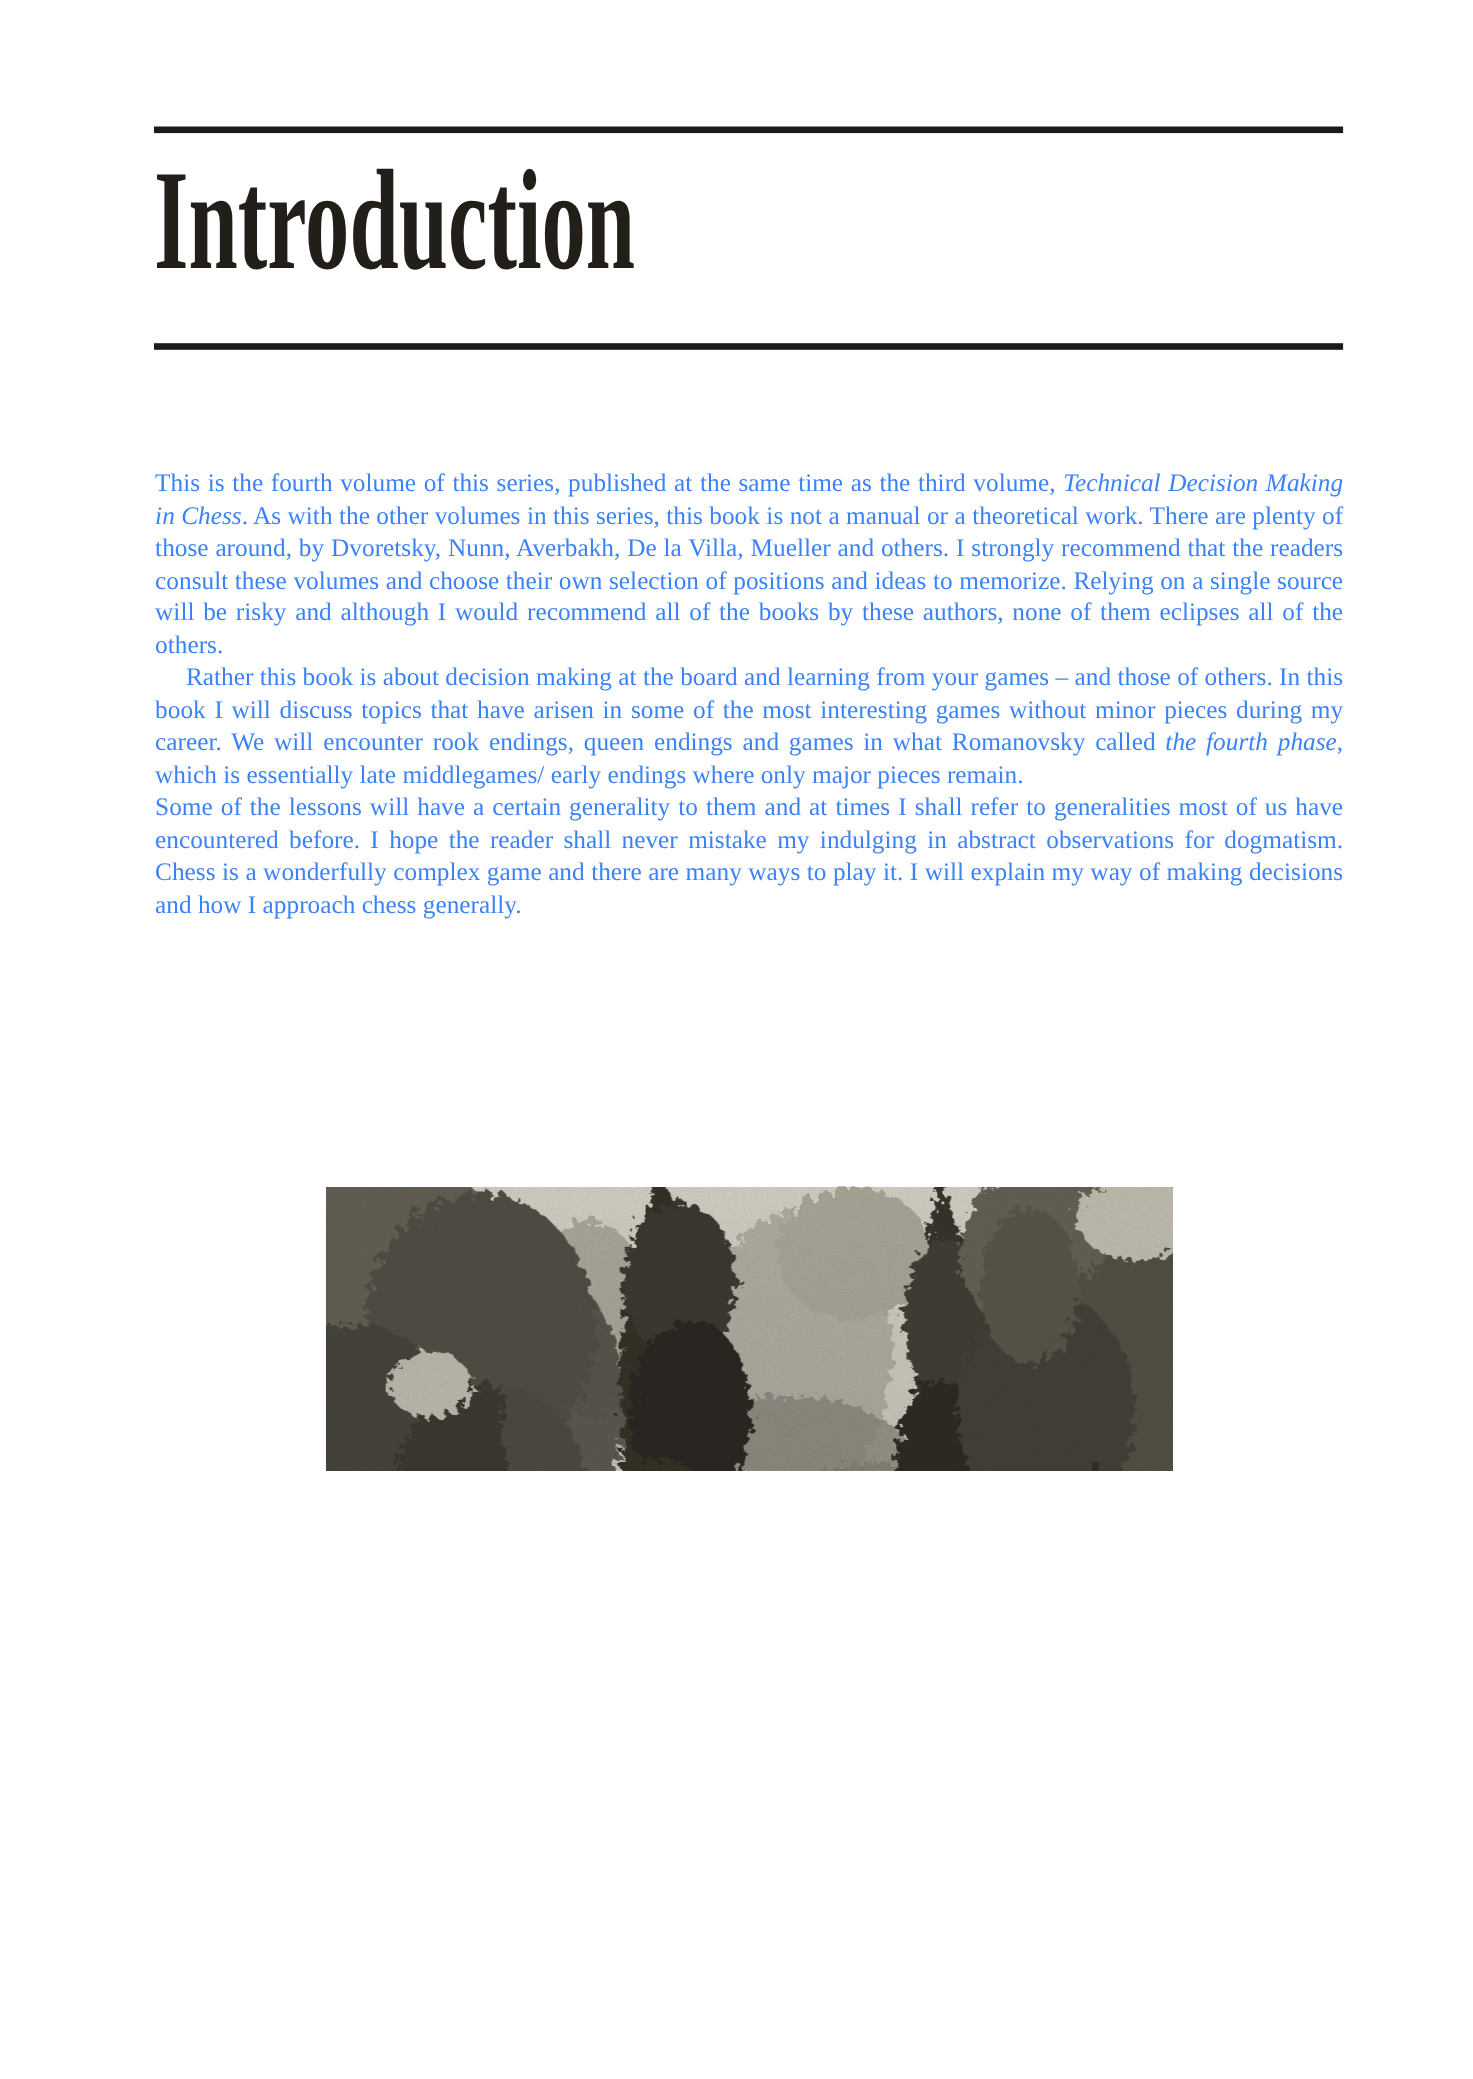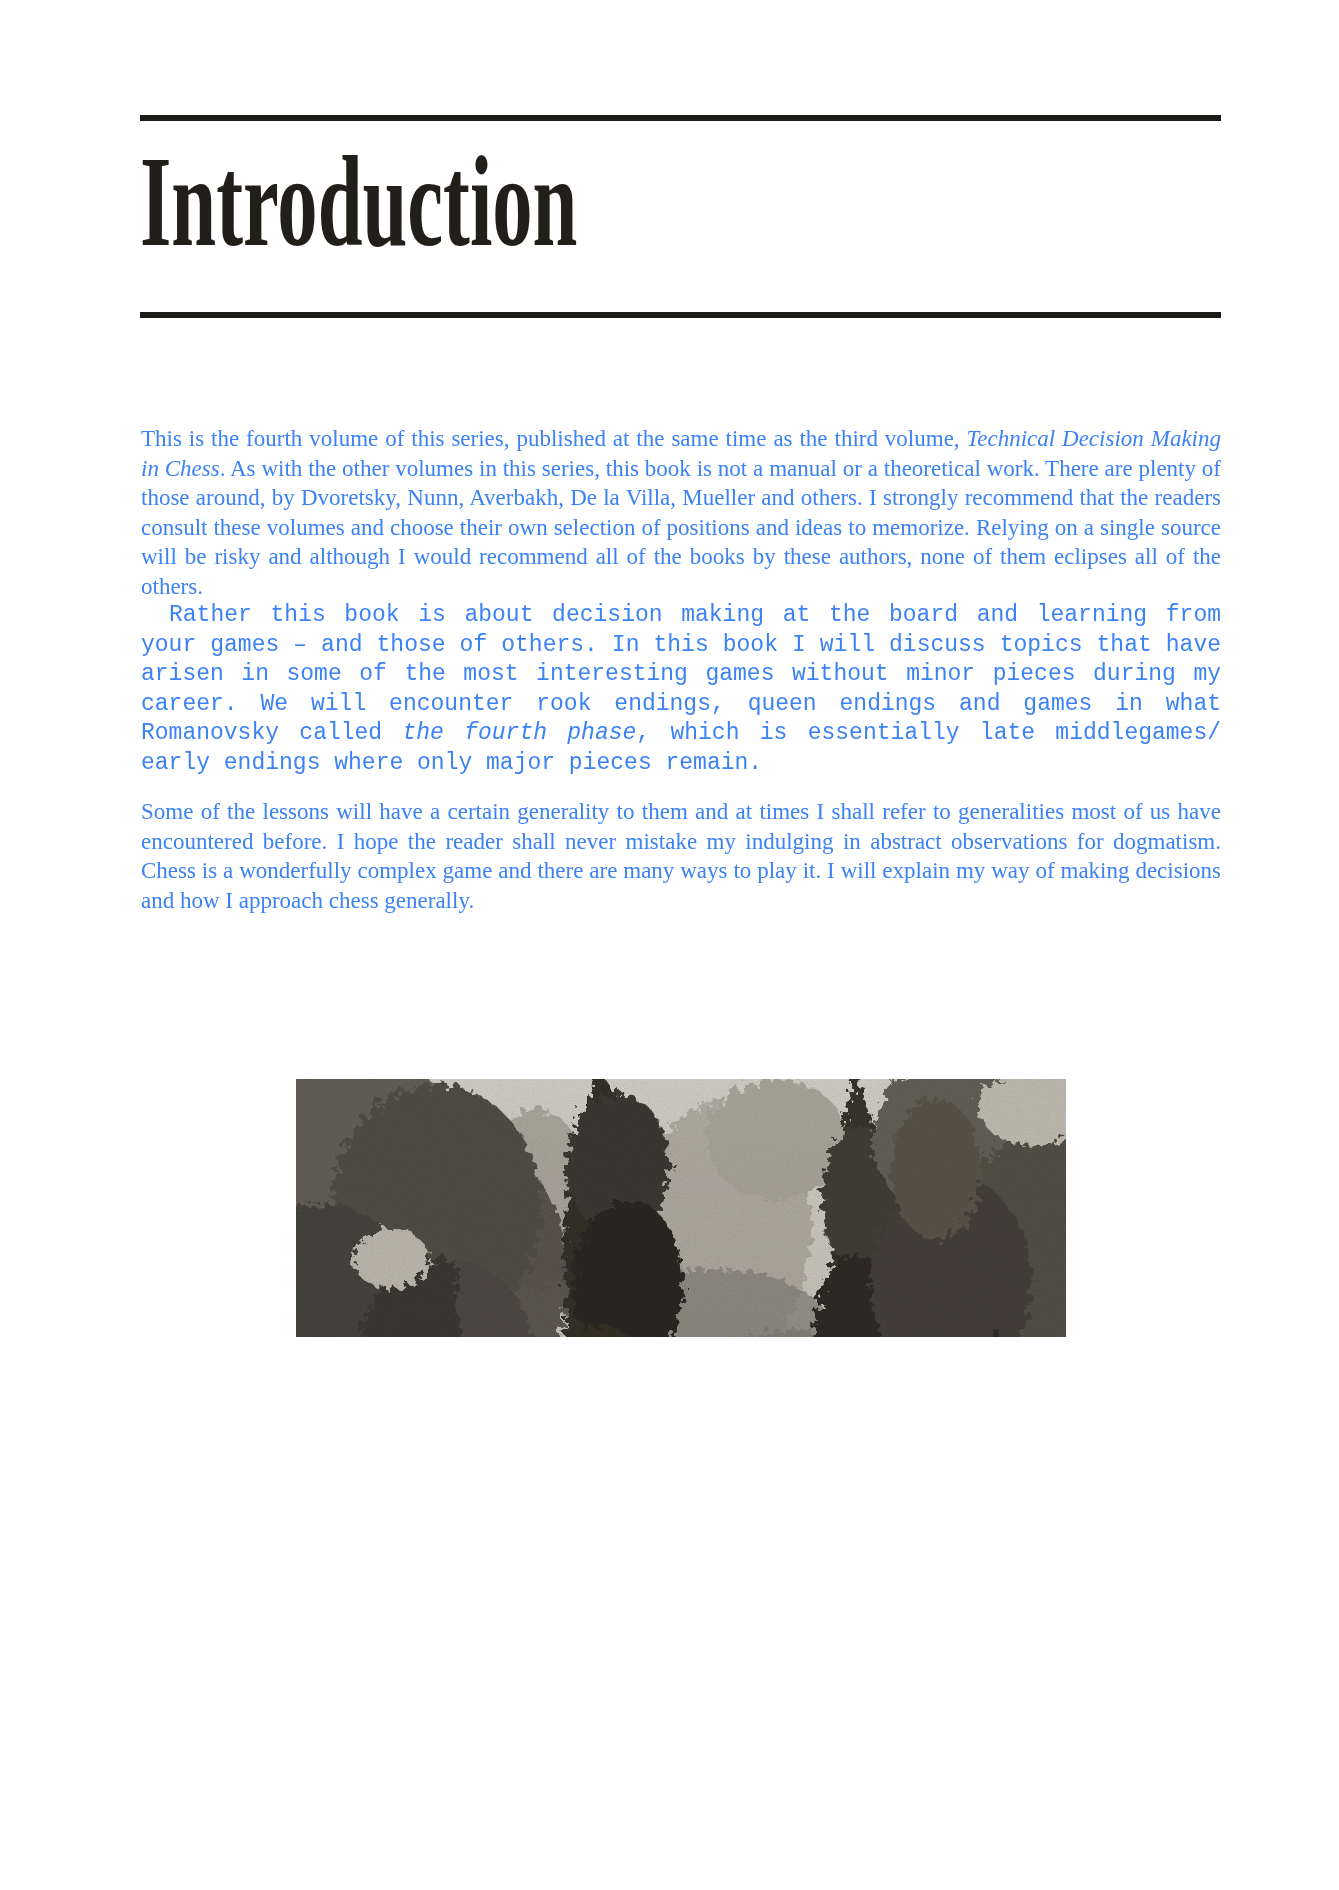--- a/index.html
+++ b/index.html
@@ -14,22 +14,22 @@
   .chapter-title {
     position:absolute; left:140px; top:136px; font-size:130px; font-weight:bold;
     line-height:1; white-space:nowrap; color:#221f1a;
     transform:scaleX(0.62); transform-origin:left top;
   }
   .body-text {
     position:absolute; left:141px; top:424px; width:1080px;
     font-size:23px; line-height:29.5px; text-align:justify; color:#3b82f6;
   }
   .body-text p { margin:0; }
-  .body-text p.indent { text-indent:28px;font-family:Liberation Mono, monospace; }
-  .body-text p.spaced { margin-top:19px; }
+  .body-text p.indent { text-indent:28px; }
+  .body-text p.spaced { margin-top:0; }
   .body-text em { font-style:italic; }
   .photo-figure { position:absolute; left:296px; top:1079px; width:770px; height:511px; }
   .photo-figure svg { display:block; width:770px; height:511px; }
   .caption {
     position:absolute; left:141px; top:1626px; width:1080px; text-align:center;
     font-style:italic; font-size:40px; line-height:1.1; color:#28251f;
     transform:scaleX(0.84); transform-origin:center top; white-space:nowrap;
   }
 </style>
 </head>

